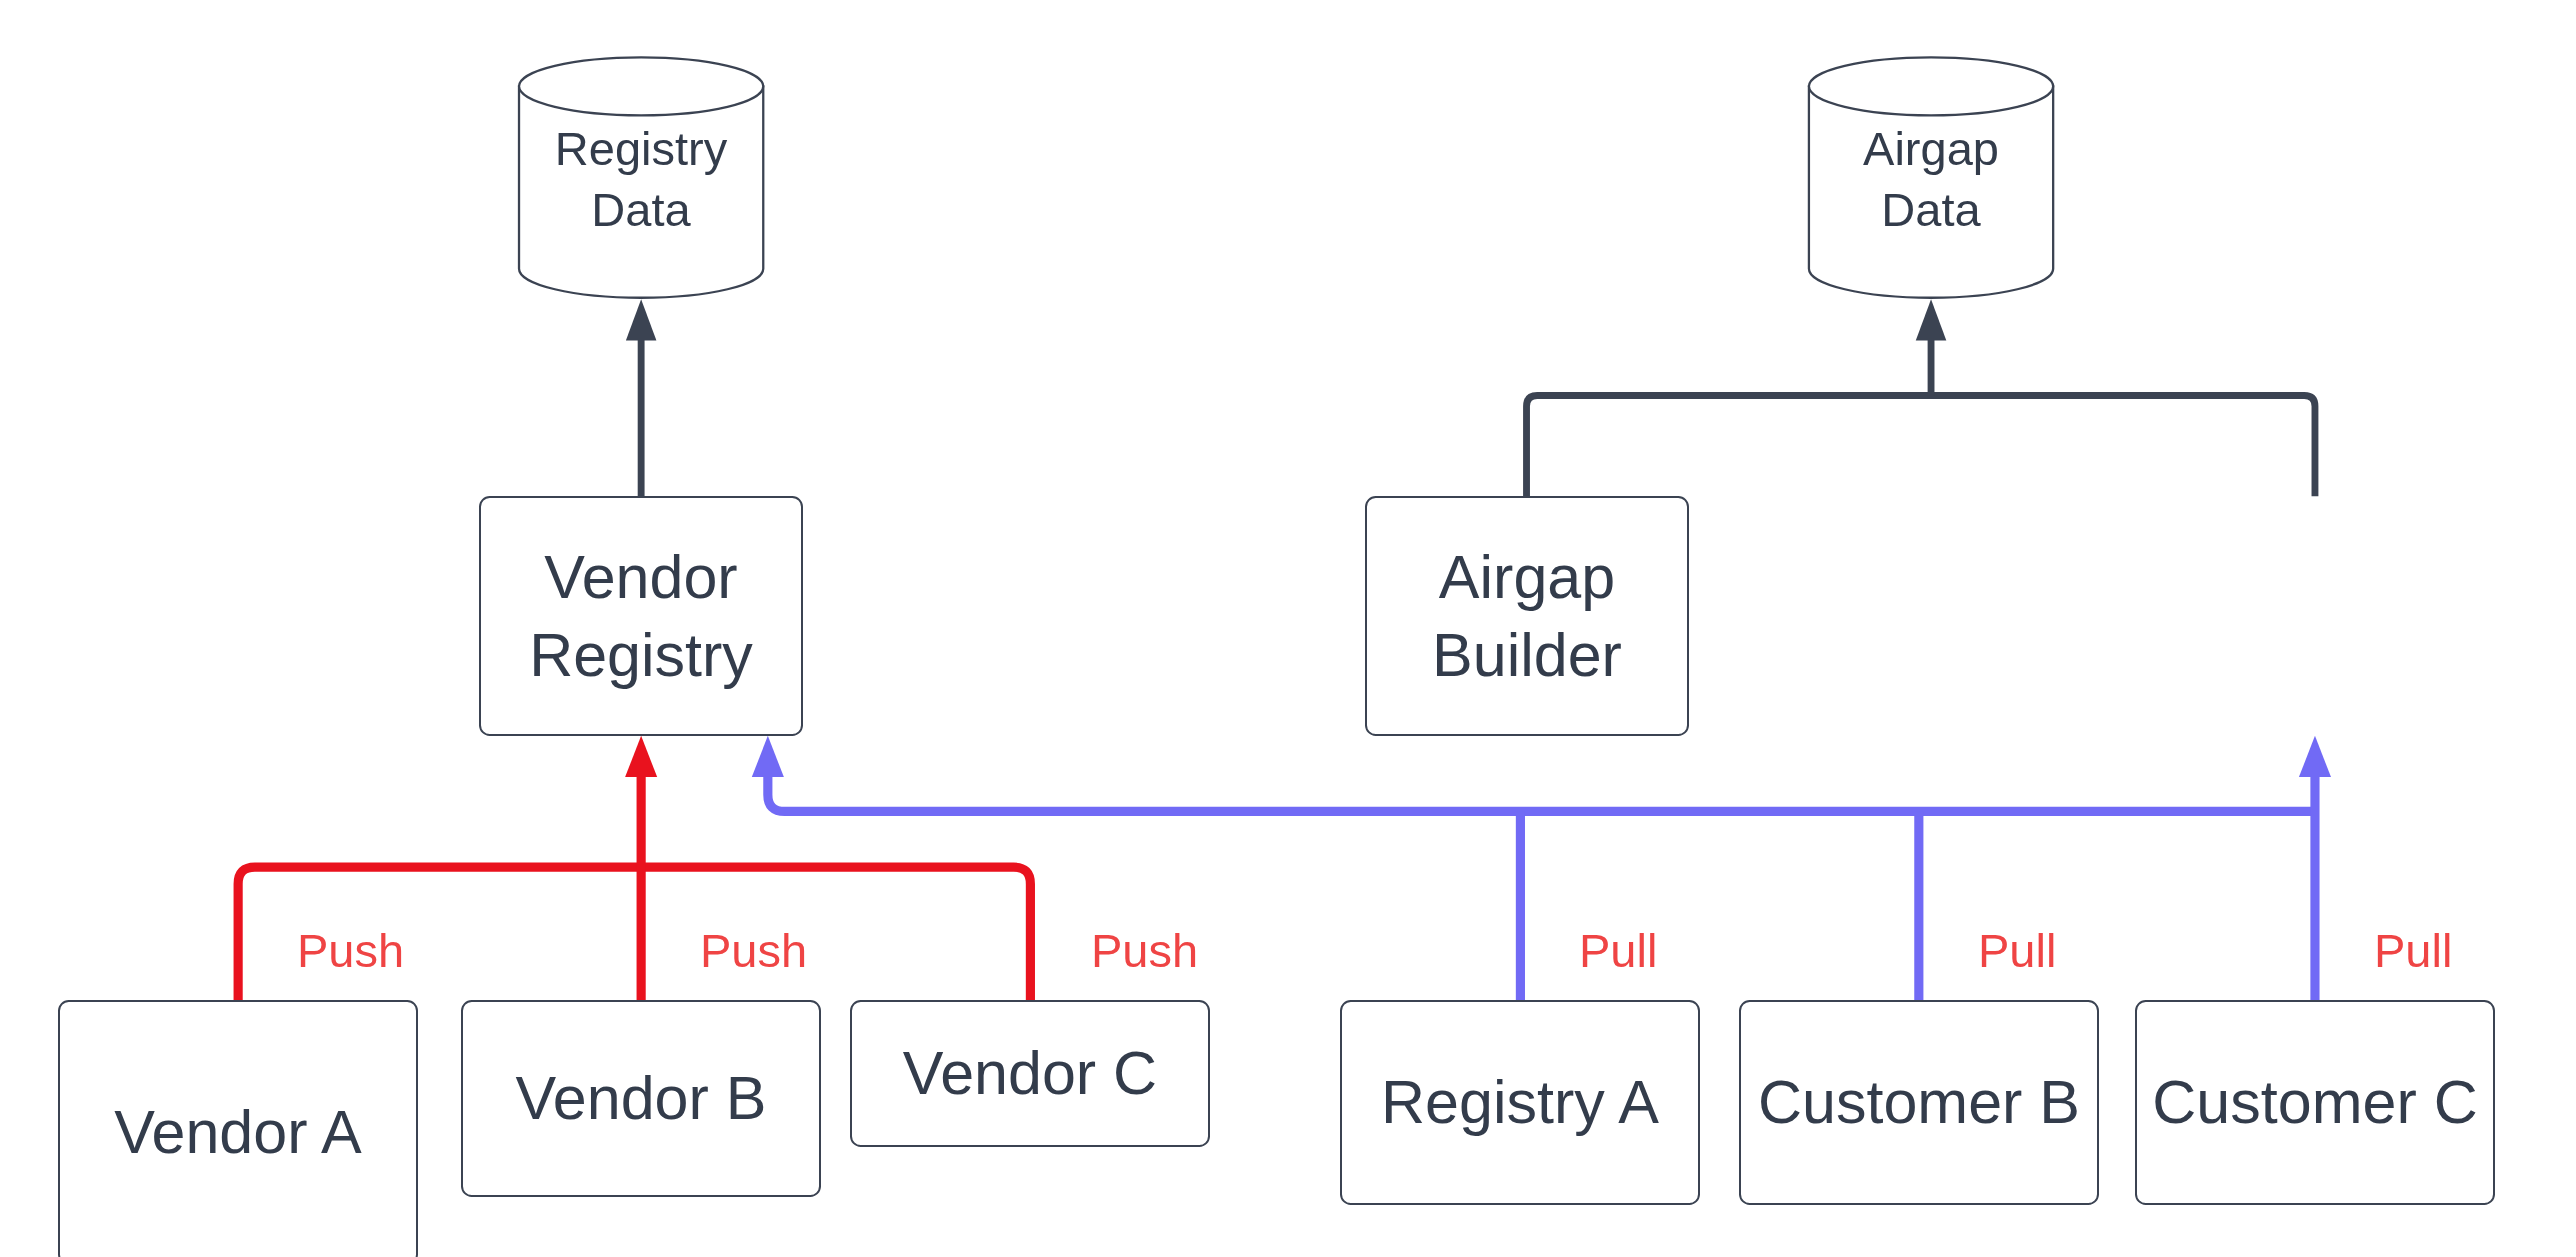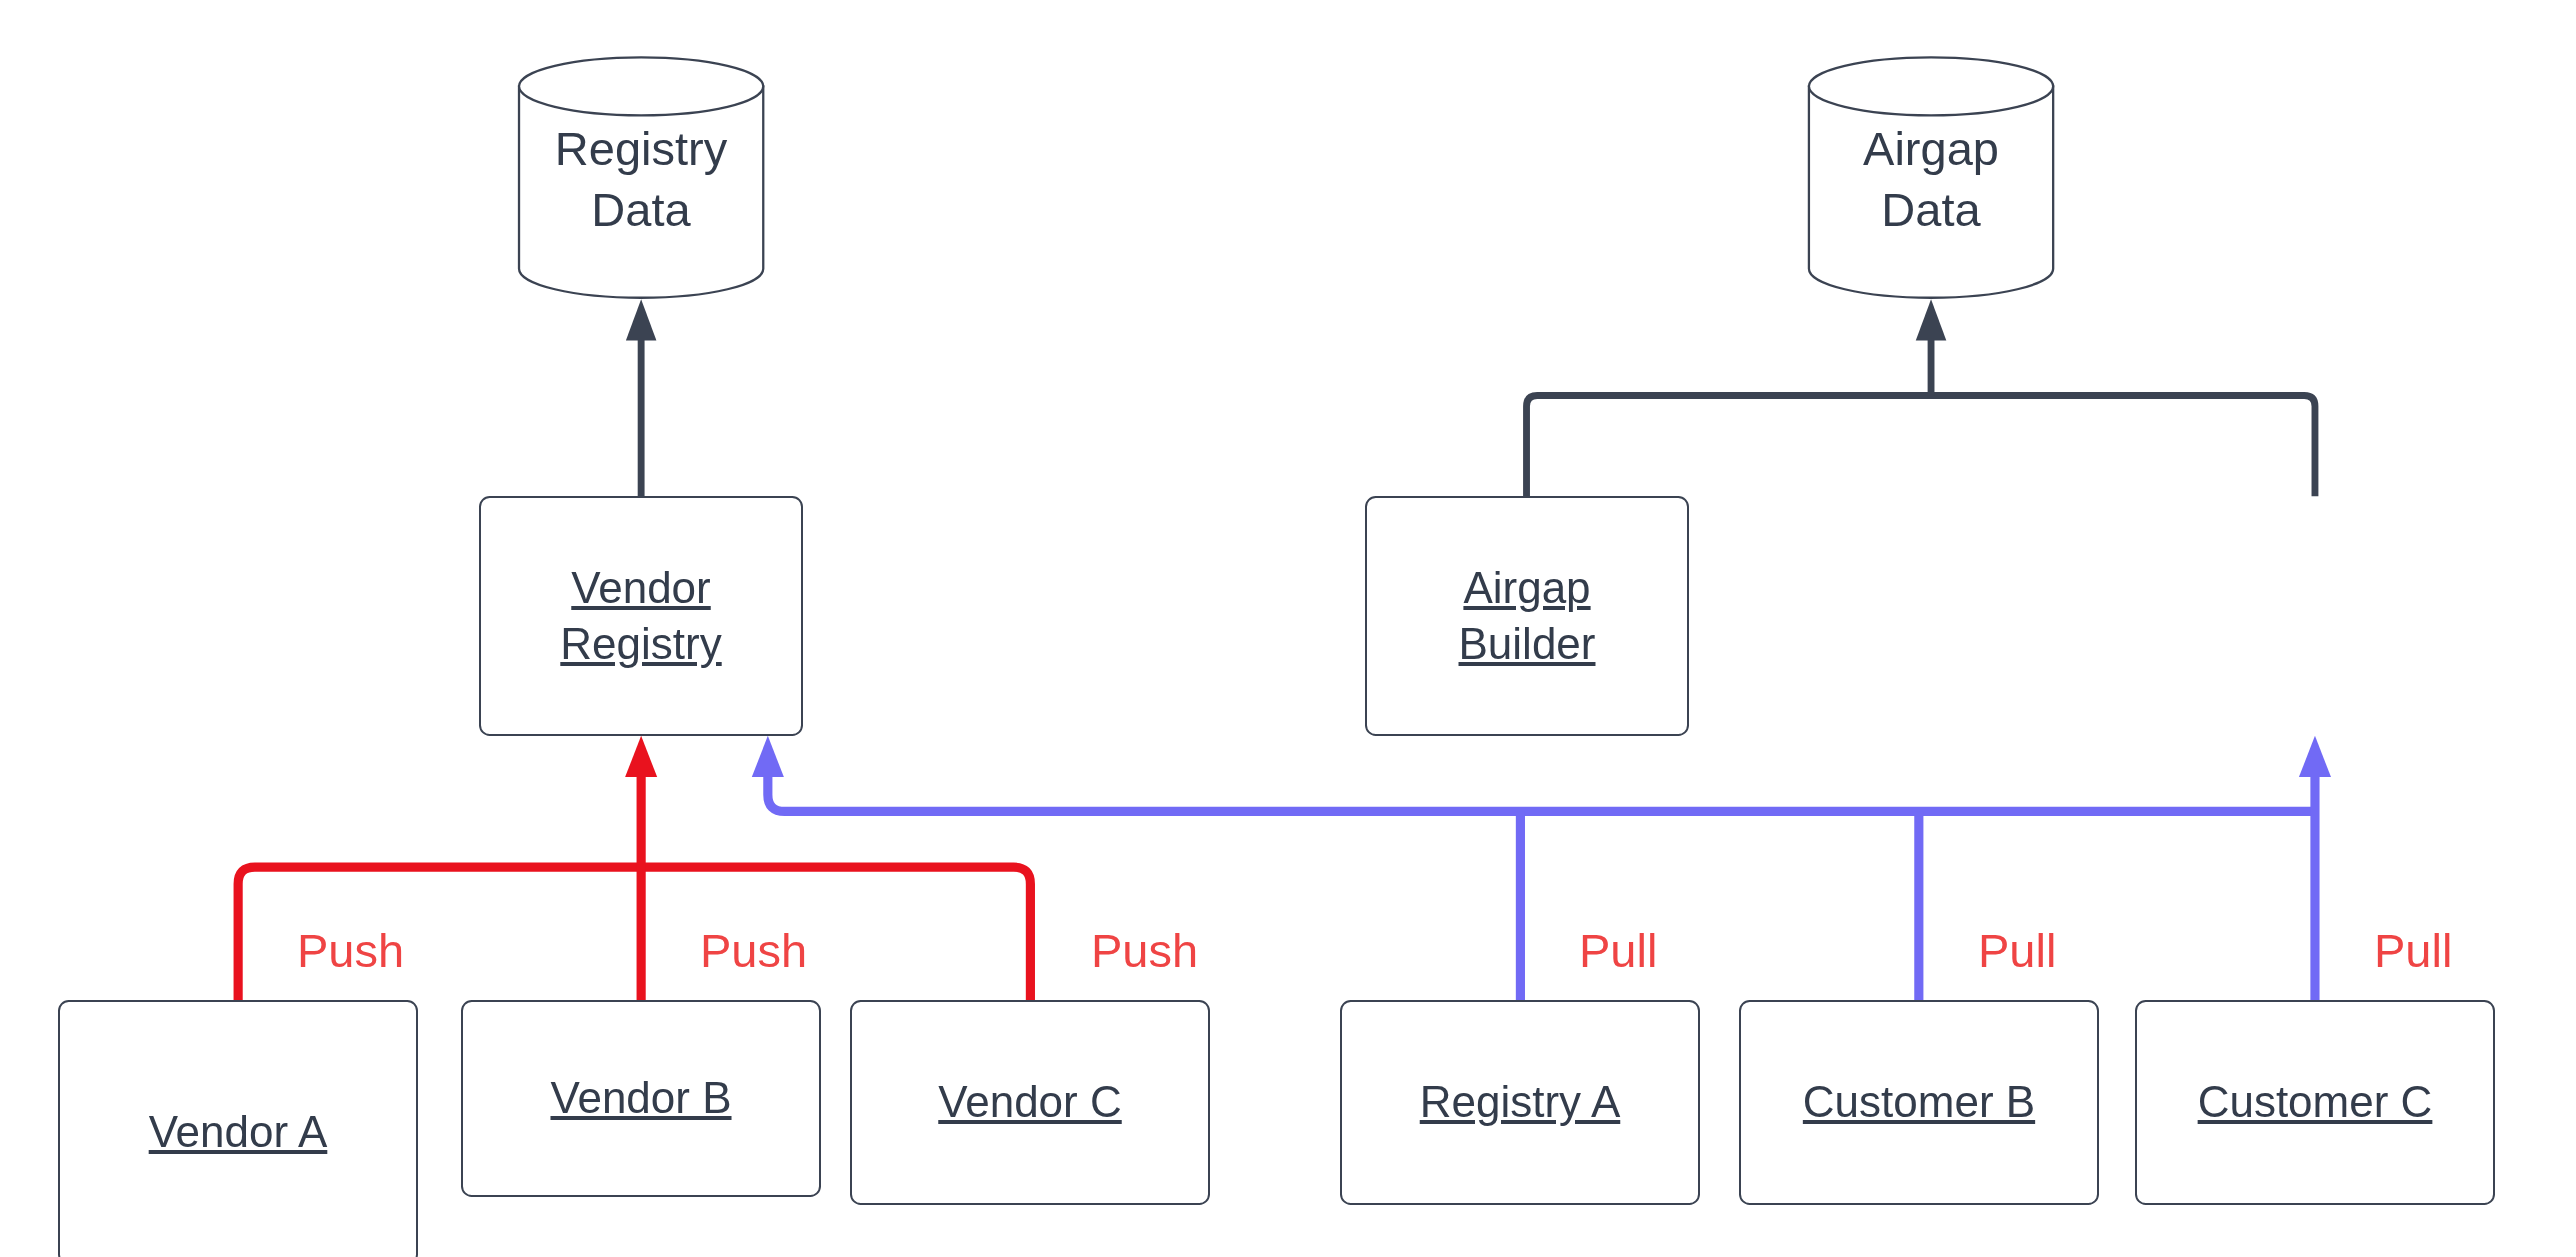--- a/index.html
+++ b/index.html
@@ -27,24 +27,23 @@
     position: absolute;
     box-sizing: border-box;
     background: #ffffff;
     border: 2.3px solid #3b4352;
     border-radius: 10.7px;
     display: flex;
     align-items: center;
     justify-content: center;
     text-align: center;
     color: #333c4b;
-    font-size: 44px;
+    font-size: 61px;
     line-height: 1.28;
     white-space: pre-line;
-    text-decoration: underline;
   }
   .cyl-label {
     position: absolute;
     display: flex;
     align-items: center;
     justify-content: center;
     text-align: center;
     color: #333c4b;
     font-size: 47px;
     line-height: 1.28;
@@ -102,21 +101,21 @@
   <div class="cyl-label" style="left:1809px; top:69px; width:244px; height:221px;">Airgap
 Data</div>
 
   <div class="node" style="left:479px; top:496px; width:324px; height:240px;">Vendor
 Registry</div>
   <div class="node" style="left:1365px; top:496px; width:324px; height:240px;">Airgap
 Builder</div>
 
   <div class="node" style="left:58px; top:1000px; width:360px; height:265px;">Vendor A</div>
   <div class="node" style="left:461px; top:1000px; width:360px; height:197px;">Vendor B</div>
-  <div class="node" style="left:850px; top:1000px; width:360px; height:205px;">Vendor C</div>
+  <div class="node" style="left:850px; top:1000px; width:360px; height:147px;">Vendor C</div>
   <div class="node" style="left:1340px; top:1000px; width:360px; height:205px;">Registry A</div>
   <div class="node" style="left:1739px; top:1000px; width:360px; height:205px;">Customer B</div>
   <div class="node" style="left:2135px; top:1000px; width:360px; height:205px;">Customer C</div>
 
   <div class="edge-label" style="left:271px; top:950px;">Push</div>
   <div class="edge-label" style="left:674px; top:950px;">Push</div>
   <div class="edge-label" style="left:1065px; top:950px;">Push</div>
   <div class="edge-label" style="left:1553px; top:950px;">Pull</div>
   <div class="edge-label" style="left:1952px; top:950px;">Pull</div>
   <div class="edge-label" style="left:2348px; top:950px;">Pull</div>

